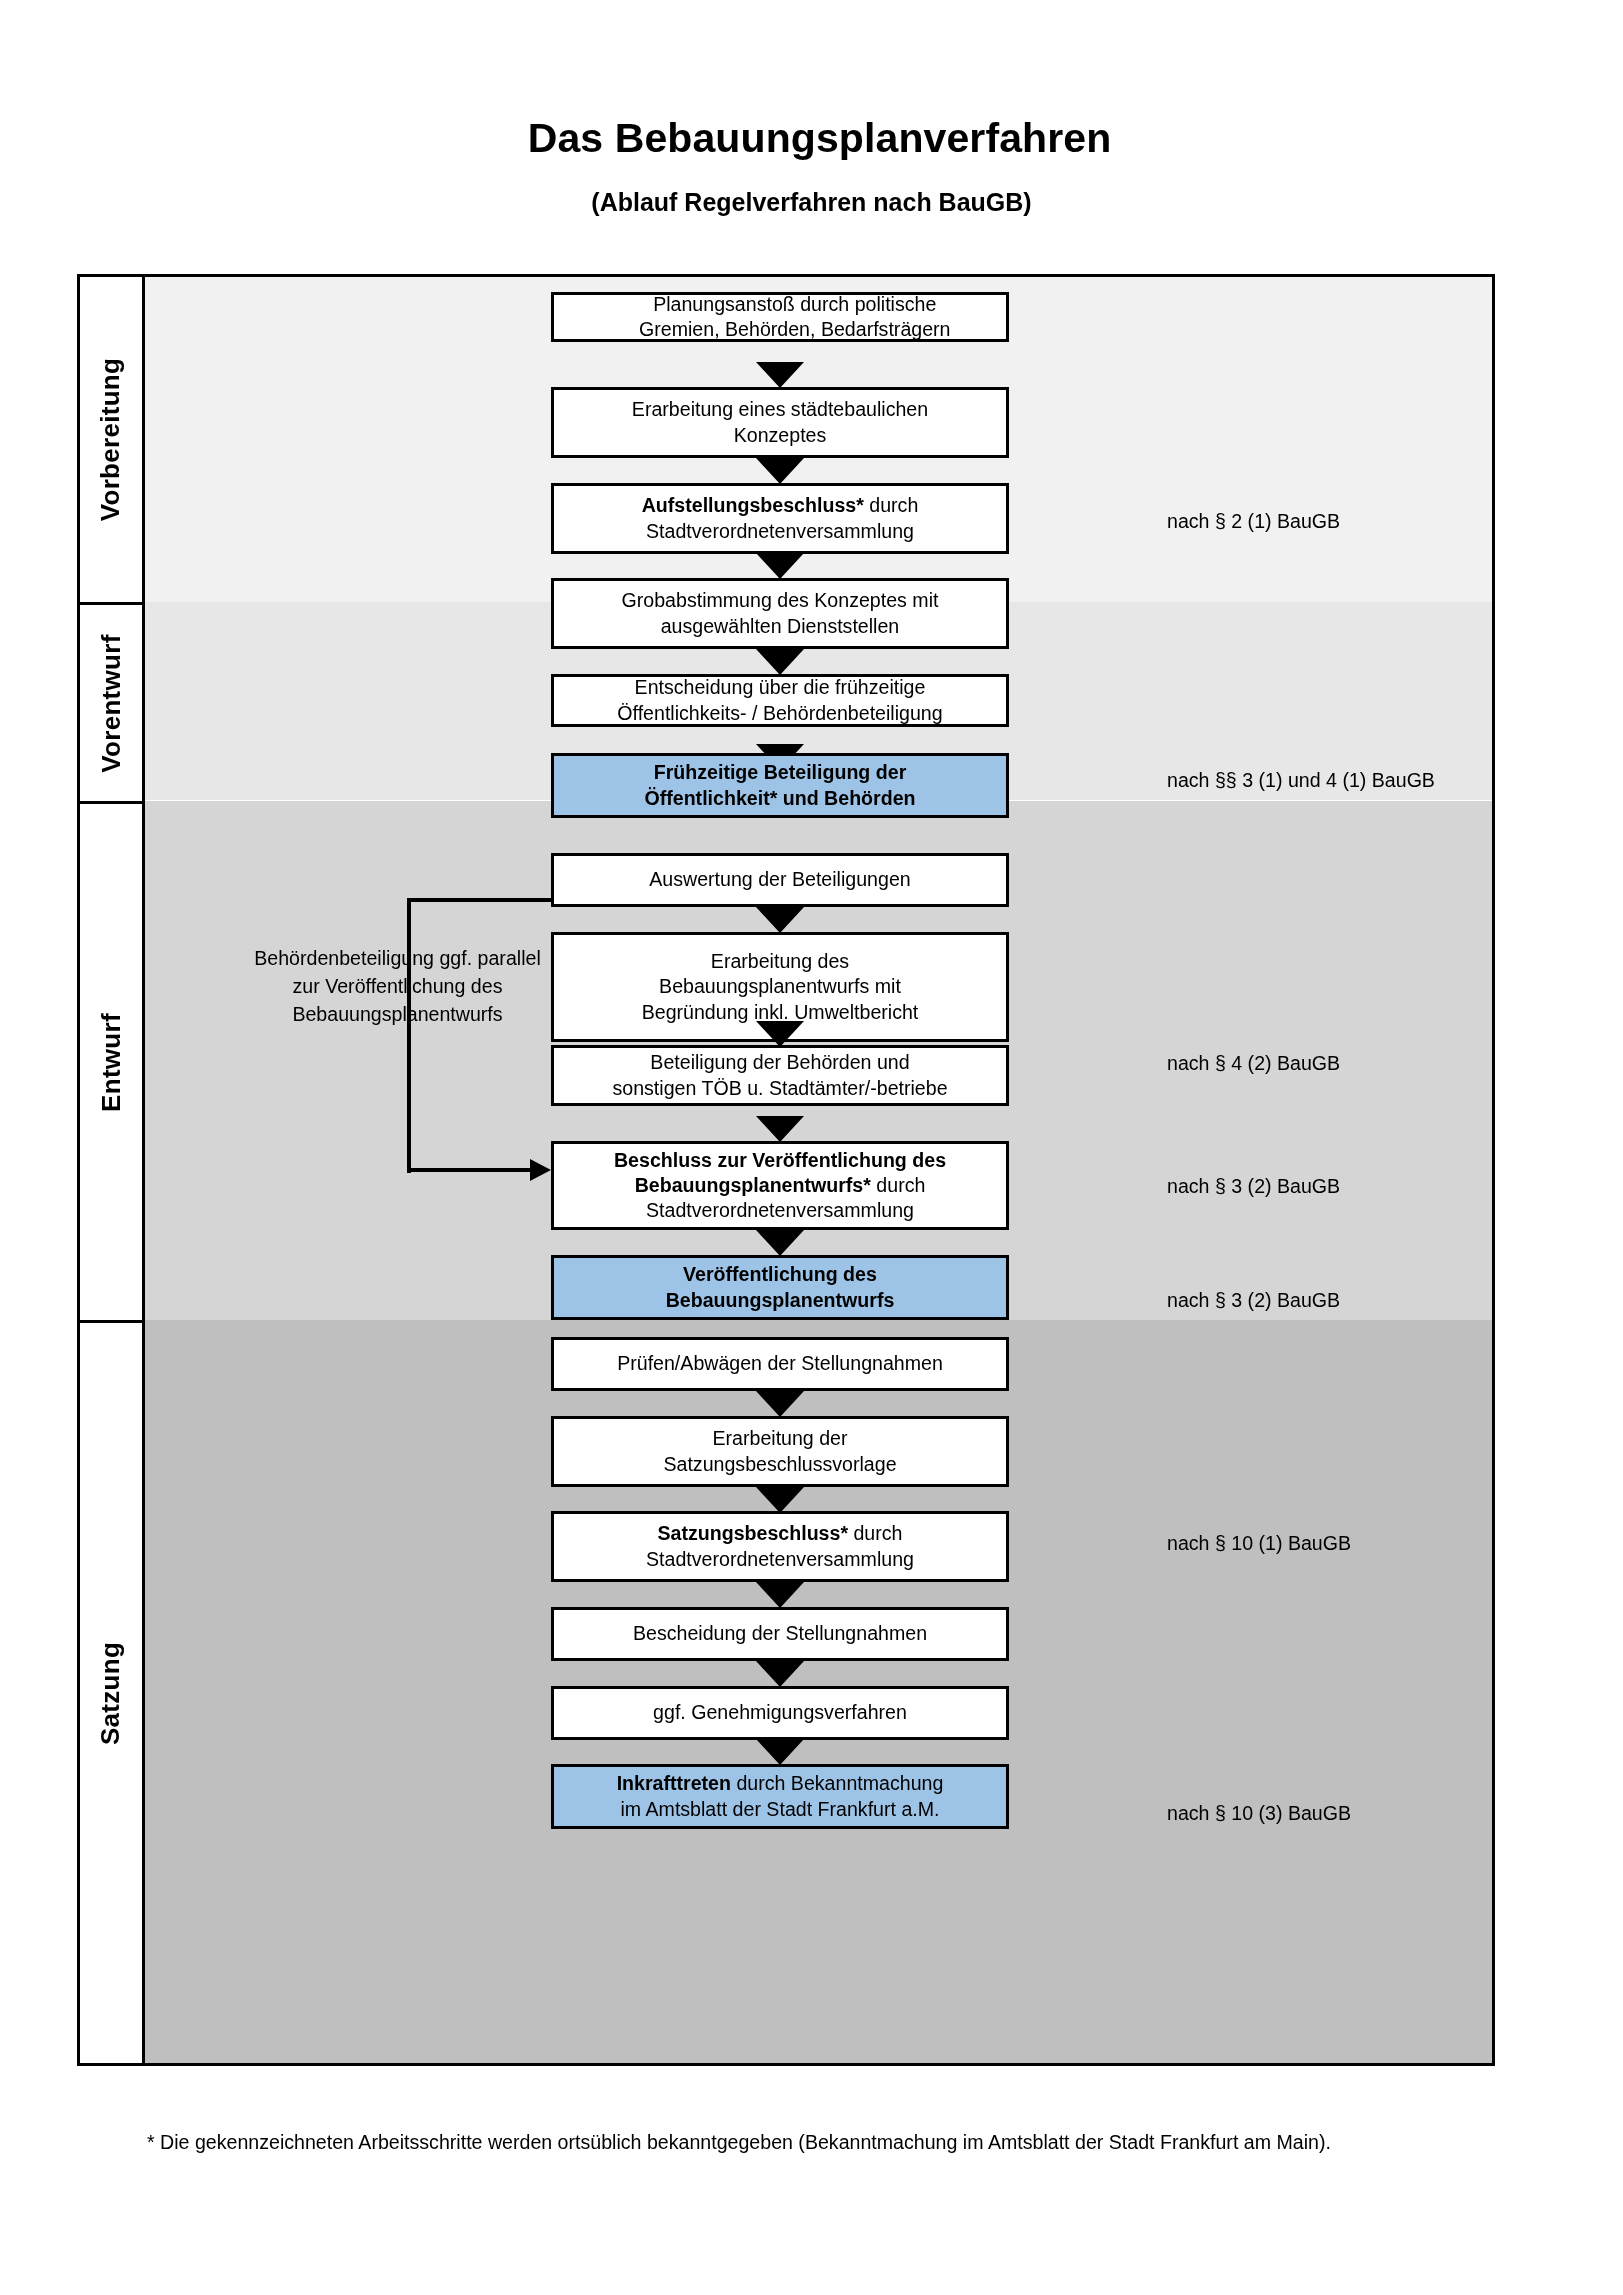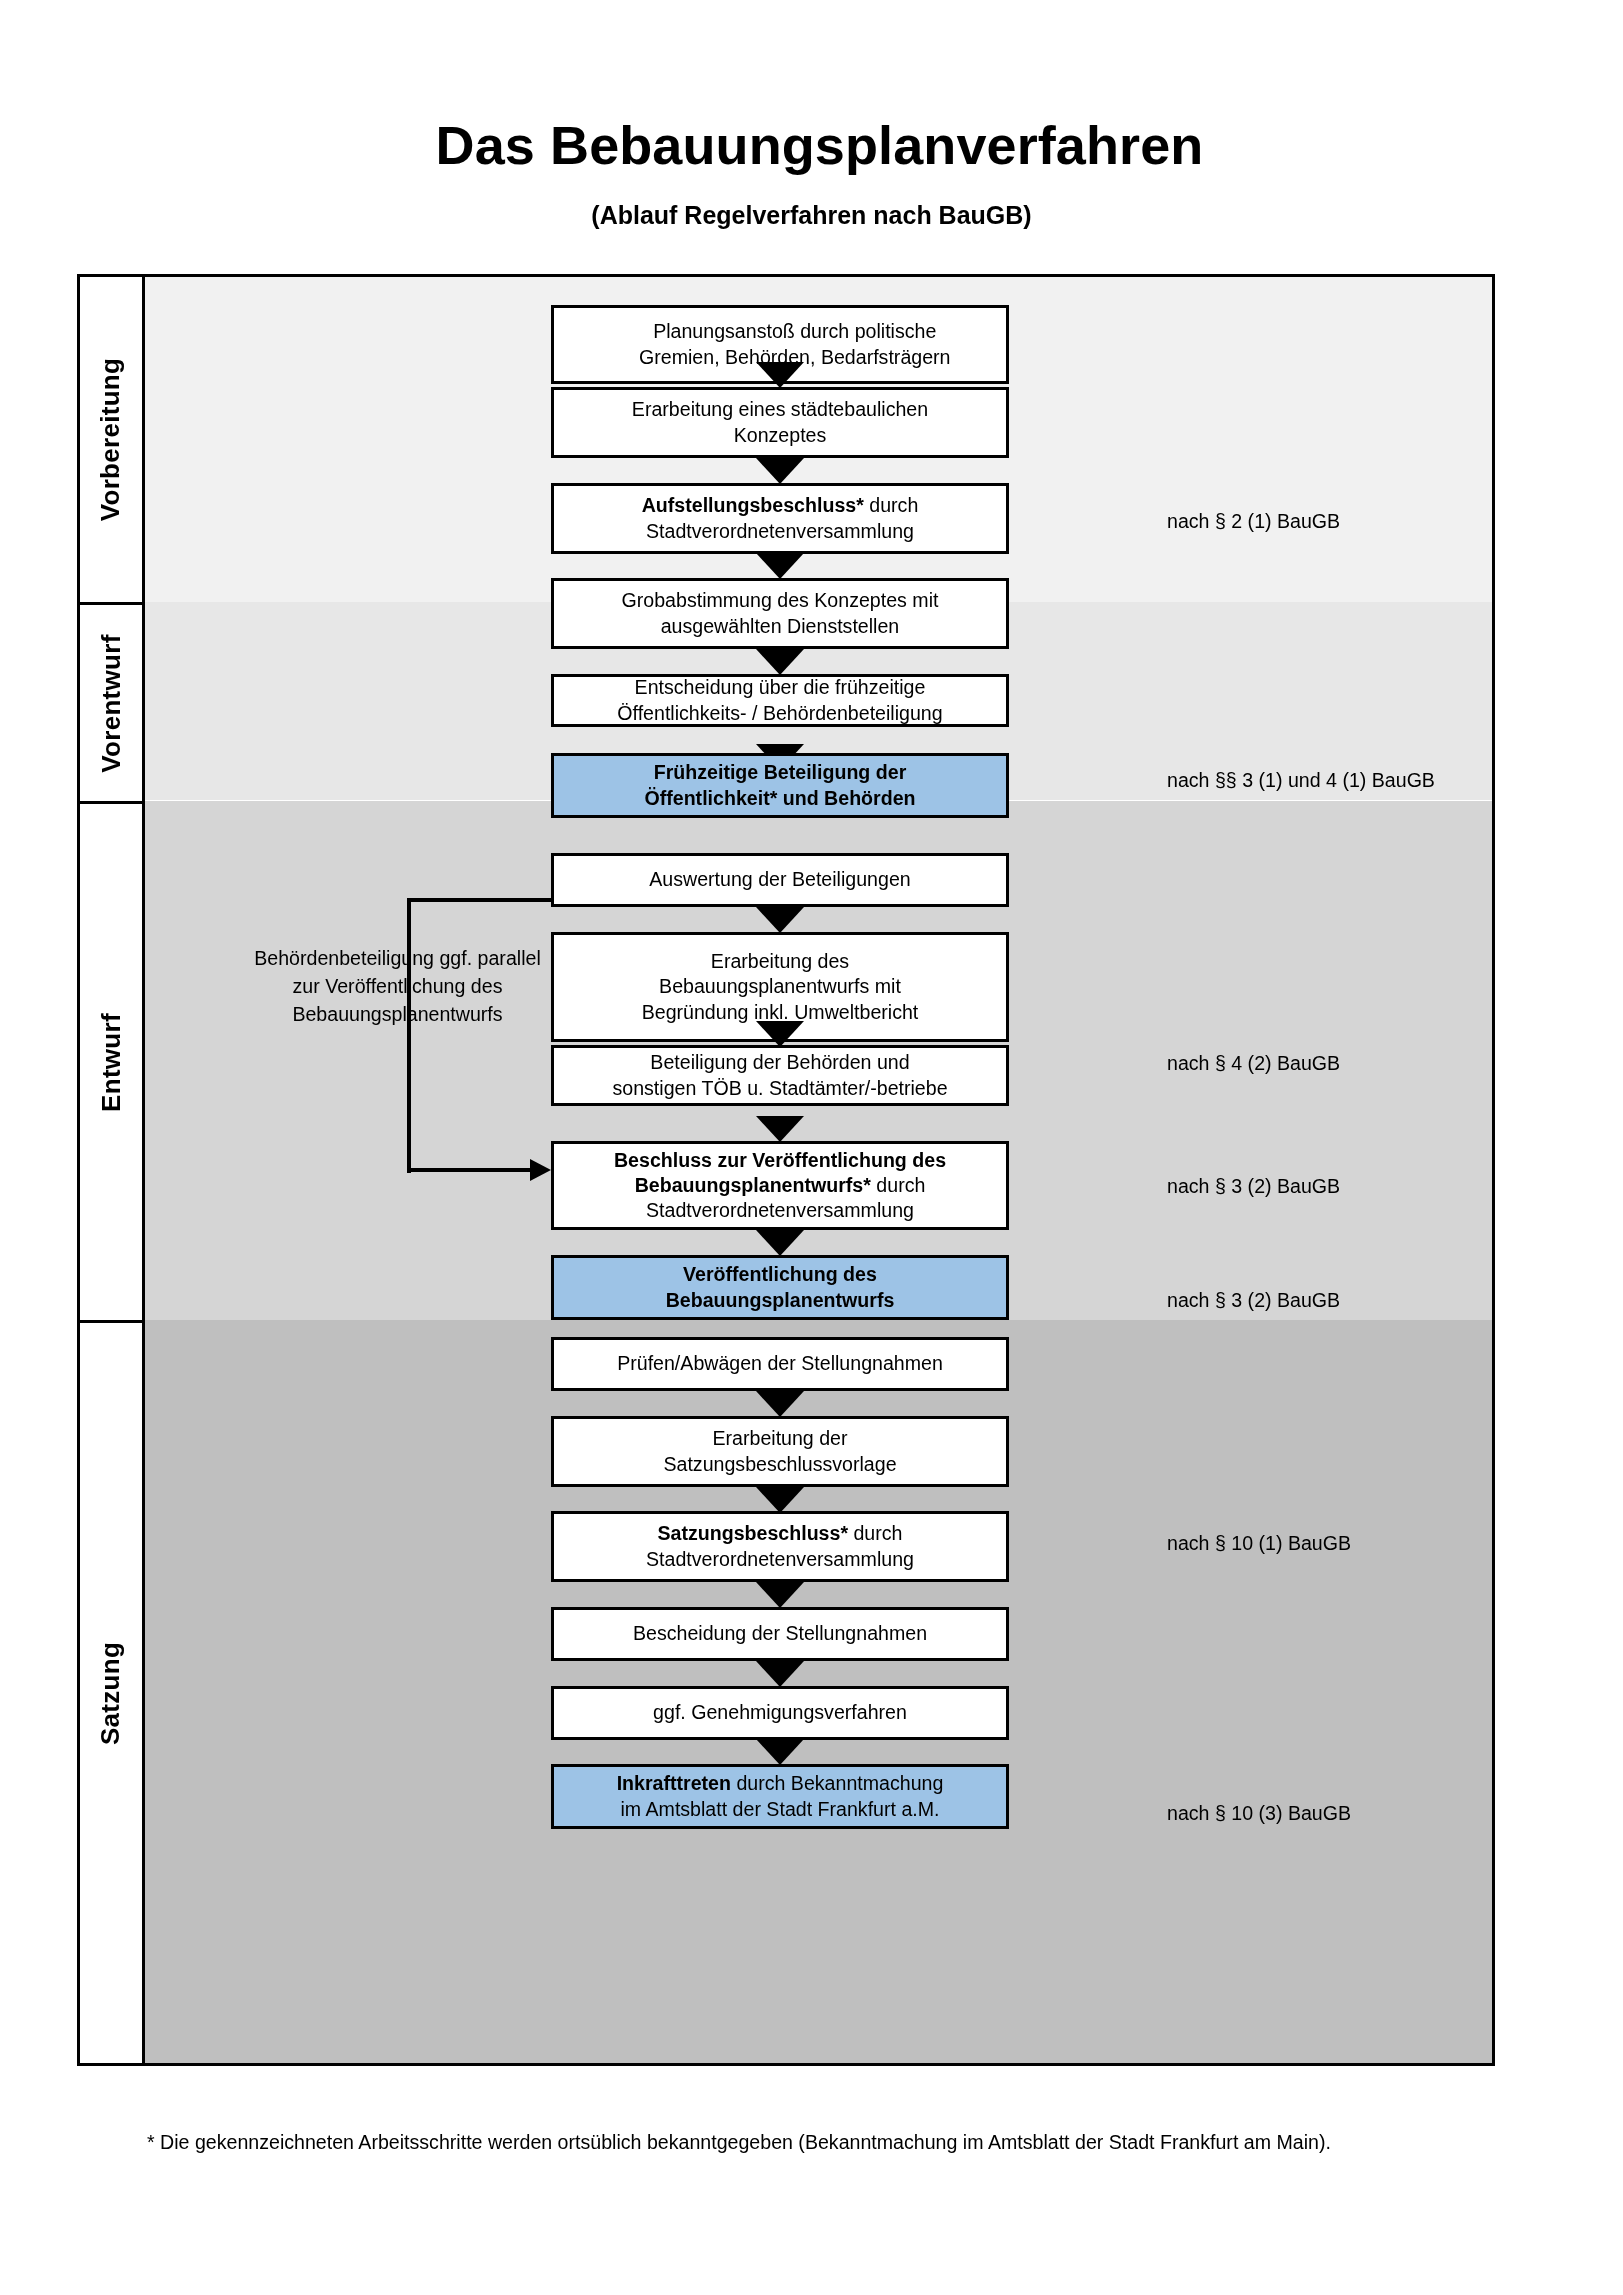--- a/index.html
+++ b/index.html
@@ -6,21 +6,21 @@
   html,body{margin:0;padding:0;background:#ffffff;}
   body{
     width:1623px;height:2295px;position:relative;
     font-family:"Liberation Sans","DejaVu Sans",sans-serif;
     color:#000;
     -webkit-font-smoothing:antialiased;
   }
 
   
   #header{position:absolute;left:0;top:118px;width:1623px;text-align:center;}
-  #title{font-size:54px;font-weight:bold;letter-spacing:0.1px;line-height:1;padding-left:16px;}
+  #title{font-size:41px;font-weight:bold;letter-spacing:0.1px;line-height:1;padding-left:16px;}
   #subtitle{font-size:25px;font-weight:bold;margin-top:31px;line-height:1;}
 
   
   #frame{
     position:absolute;left:77px;top:274px;
     width:1418px;height:1792px;
     border:3.3px solid #000;
     box-sizing:border-box;
     background:#ffffff;
   }
@@ -141,21 +141,21 @@
     <span class="ln">ggf. parallel zur</span>
     <span class="ln">Veröffentlichung des</span>
     <span class="ln">Bebauungsplanentwurfs</span>
   </div>
 
   <div class="branch-line" style="left:327px;top:621px;width:145px;height:3.9px;"></div>
   <div class="branch-line" style="left:327px;top:621px;width:3.9px;height:275px;"></div>
   <div class="branch-line" style="left:327px;top:891px;width:124px;height:3.9px;"></div>
   <div class="branch-head" style="left:450px;top:882px;"></div>
 
-  <div class="fbox" style="top:28px;height:79px;padding-left:36px;">
+  <div class="fbox" style="top:15px;height:50px;padding-left:36px;">
     <div>
       <span class="ln">Planungsanstoß durch politische</span>
       <span class="ln">Gremien, Behörden, Bedarfsträgern</span>
     </div>
   </div>
   <div class="arrow" style="top:85px;"></div>
 
   <div class="fbox" style="top:110px;height:71px;">
     <div>
       <span class="ln">Erarbeitung eines städtebaulichen</span>

